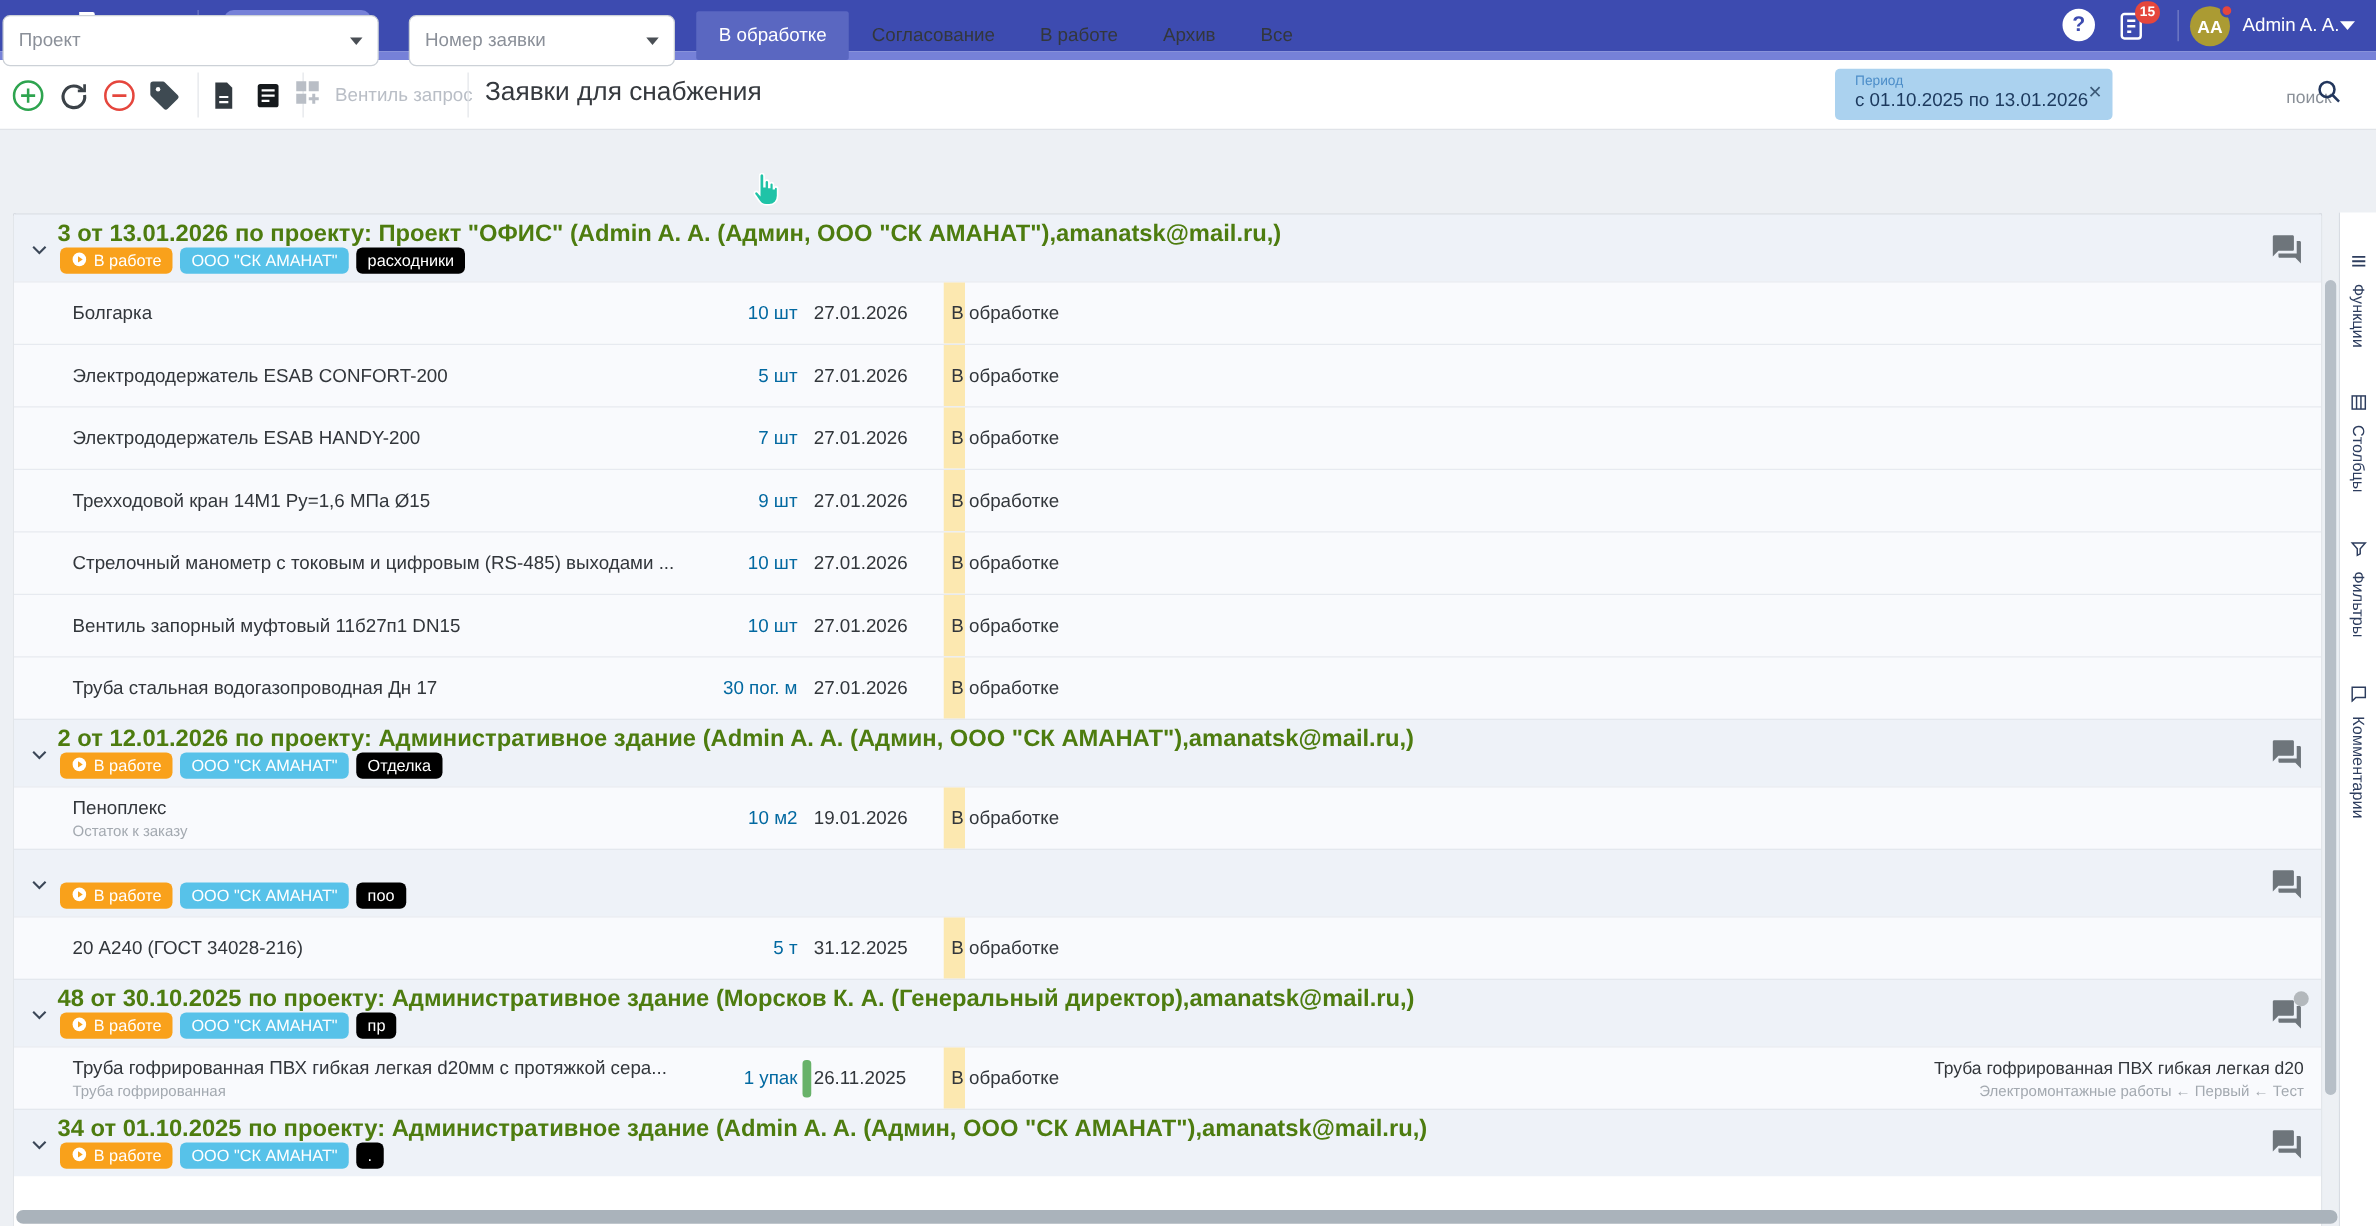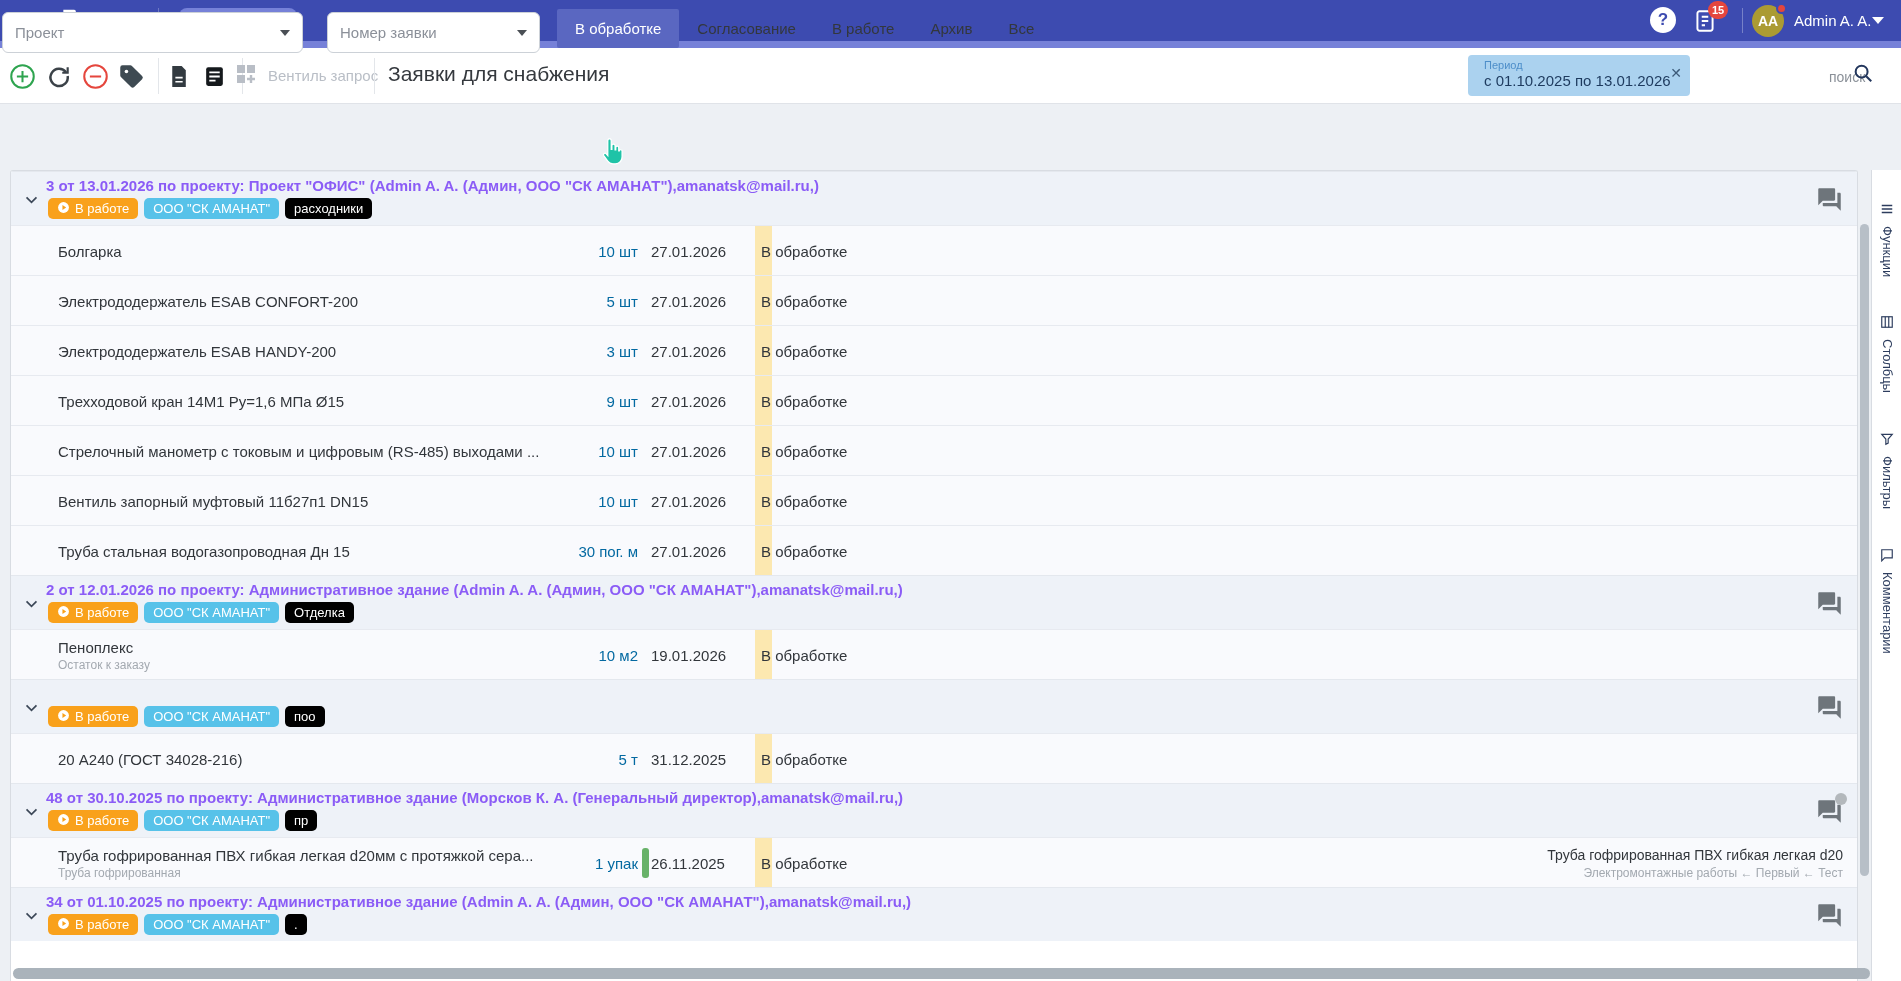--- a/index.html
+++ b/index.html
@@ -46,21 +46,21 @@
   .stat-tab.active{background:#5a67c1;color:#fff;}
 
   
   .table-wrap{position:absolute;left:10px;top:170px;width:1848px;height:811px;background:#fff;border:1px solid #d8dce2;border-bottom:none;border-radius:3px 3px 0 0;overflow:hidden;}
   .thead{position:relative;height:52px;background:#fdfdfe;}
   .th-check{position:absolute;left:8px;top:16px;width:19px;height:19px;border:2px solid #9aa1a9;border-radius:3px;background:#fff;cursor:pointer;}
   .th{position:absolute;top:16px;font-size:15px;font-weight:bold;color:#24385c;}
   .th-div{position:absolute;top:13px;width:1px;height:26px;background:#e2e6eb;}
   .group-row{position:relative;height:54px;background:#eef2f8;border-top:1px solid #e4e8ee;cursor:pointer;}
   .chev{position:absolute;left:12px;top:19px;}
-  .g-title{position:absolute;left:35px;top:5px;font-size:15px;font-weight:bold;color:#8b5cf6;white-space:nowrap;}
+  .g-title{position:absolute;left:35px;top:5px;font-size:19px;font-weight:bold;color:#4d7c0f;white-space:nowrap;}
   .g-badges{position:absolute;left:37px;top:26px;display:flex;gap:6px;}
   .badge{height:21px;display:flex;align-items:center;gap:5px;padding:0 9px;border-radius:5px;font-size:13px;color:#fff;white-space:nowrap;}
   .b-orange{background:#f9a11b;}
   .b-cyan{background:#57c2e9;}
   .b-indigo{background:#000000;}
   .chat-btn{position:absolute;right:14px;top:14px;width:27px;height:27px;cursor:pointer;}
   .chat-dot{position:absolute;right:-4px;top:-5px;width:12px;height:12px;border-radius:50%;background:#b3b8bc;}
   .data-row{position:relative;height:50px;background:#f9fafd;border-top:1px solid #e7eaf0;cursor:pointer;}
   .r-name{position:absolute;left:47px;top:50%;transform:translateY(-50%);font-size:15px;color:#32363b;white-space:nowrap;}
   .r-name .sub{font-size:12px;color:#a3a9b0;margin-top:2px;}
@@ -247,21 +247,21 @@
           </div>
           <div class="r-qty">5 шт</div>
           <div class="r-date">27.01.2026</div>
           <div class="st-strip"></div>
           <div class="st-text">В обработке</div>
         </div>
         <div class="data-row">
           <div class="r-name">
             <div>Электрододержатель ESAB HANDY-200</div>
           </div>
-          <div class="r-qty">3 шт</div>
+          <div class="r-qty">7 шт</div>
           <div class="r-date">27.01.2026</div>
           <div class="st-strip"></div>
           <div class="st-text">В обработке</div>
         </div>
         <div class="data-row">
           <div class="r-name">
             <div>Трехходовой кран 14М1 Ру=1,6 МПа Ø15</div>
           </div>
           <div class="r-qty">9 шт</div>
           <div class="r-date">27.01.2026</div>
@@ -281,21 +281,21 @@
           <div class="r-name">
             <div>Вентиль запорный муфтовый 11б27п1 DN15</div>
           </div>
           <div class="r-qty">10 шт</div>
           <div class="r-date">27.01.2026</div>
           <div class="st-strip"></div>
           <div class="st-text">В обработке</div>
         </div>
         <div class="data-row">
           <div class="r-name">
-            <div>Труба стальная водогазопроводная Дн 15</div>
+            <div>Труба стальная водогазопроводная Дн 17</div>
           </div>
           <div class="r-qty">30 пог. м</div>
           <div class="r-date">27.01.2026</div>
           <div class="st-strip"></div>
           <div class="st-text">В обработке</div>
         </div>
         <div class="group-row">
           <span class="chev"><svg width="17" height="17" viewBox="0 0 24 24" fill="none" stroke="#3c4858" stroke-width="2.4">
               <path d="M5 9l7 7 7-7"></path>
             </svg></span>

